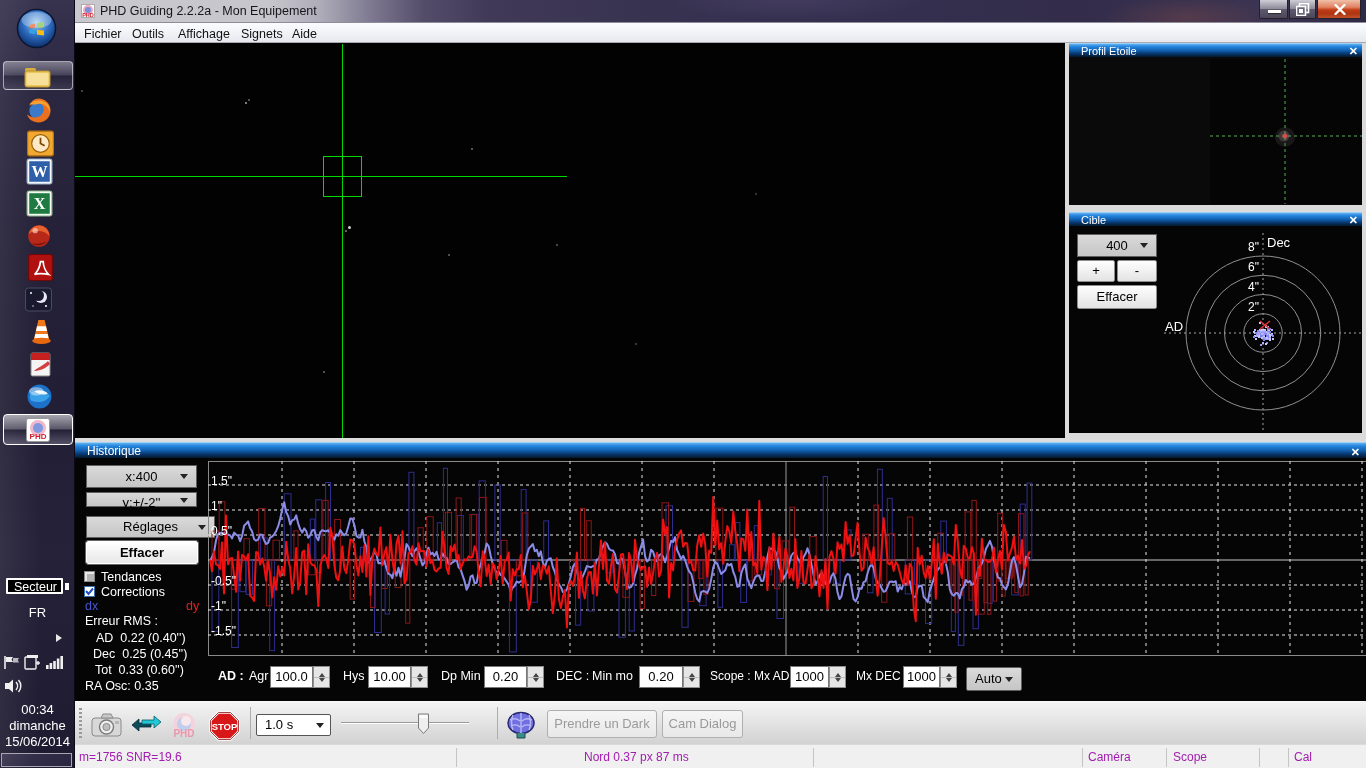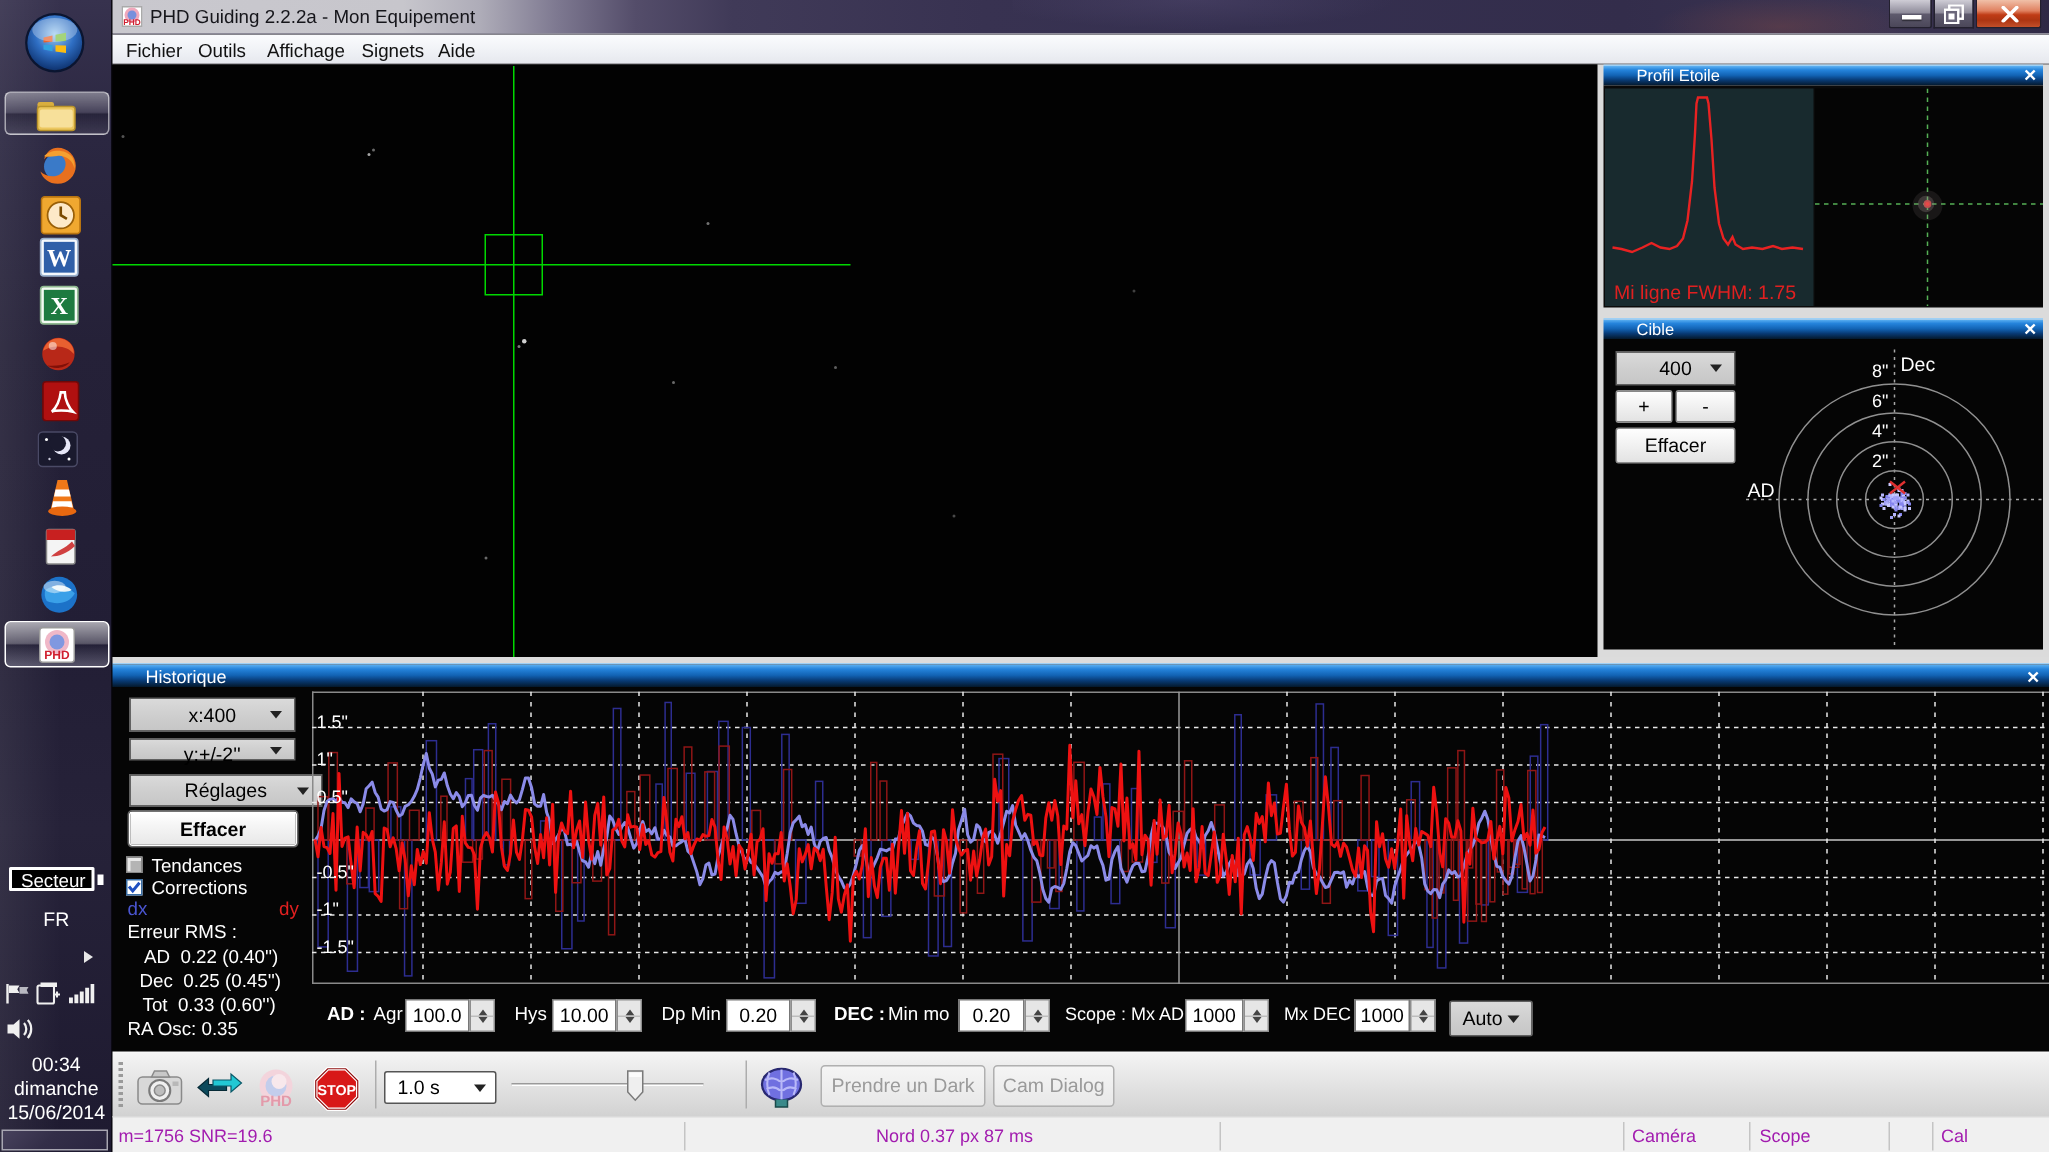--- a/index.html
+++ b/index.html
@@ -14,21 +14,21 @@
 #titletxt{left:100px;top:4px;font-size:12.5px;color:#15151a}
 #menubar{left:75px;top:22px;width:1291px;height:21px;background:linear-gradient(180deg,#fbfcfe,#f0f2f6 55%,#e6e8ee);border-top:1px solid #8e8c9a;border-bottom:1px solid #a8a8ae}
 .mitem{position:absolute;top:4px;font-size:12.5px;color:#111}
 .winbtn{position:absolute;top:0;height:19px;border:1px solid #23202e;border-top:none;color:#fff}
 
 #imgarea{left:75px;top:43px;width:990px;height:395px;background:#020202}
 .gline{position:absolute;background:#00d800}
 .star{position:absolute;background:#cfcfcf;border-radius:50%}
 
 #rstrip{left:1065px;top:43px;width:301px;height:395px;background:#dbdbdb}
-.ptitle{position:absolute;height:14px;background:linear-gradient(180deg,#5fb2f2 0%,#2584dc 20%,#1263b4 48%,#083a74 72%,#04182b 100%);color:#fff;font-size:11px;line-height:14px;padding-left:22px;border-top:1px solid #9fd0f5}
+.ptitle{position:absolute;height:14px;background:linear-gradient(180deg,#5fb2f2 0%,#2584dc 20%,#1263b4 48%,#083a74 72%,#04182b 100%);color:#fff;font-size:11px;line-height:14px;padding-left:12px;border-top:1px solid #9fd0f5}
 .px{position:absolute;right:4px;top:0;font-size:11px;font-weight:bold;color:#fff}
 
 .combo{position:absolute;background:linear-gradient(180deg,#dadada,#cfcfcf 50%,#c6c6c6);border:1px solid #5f5f5f;color:#000;font-size:13px;text-align:center}
 .combo .arr{position:absolute;right:8px;top:45%;width:0;height:0;border:4.5px solid transparent;border-top:5.5px solid #222;transform:translateY(-1px)}
 .btn{position:absolute;background:linear-gradient(180deg,#fefefe,#f2f2f2 45%,#e3e3e3);border:1px solid #8e8e8e;border-radius:2px;color:#000;font-size:13px;text-align:center}
 .wlab{position:absolute;color:#fff;font-size:12px;white-space:pre}
 .inp{position:absolute;background:#fff;border:1px solid #777;color:#000;font-size:13px;text-align:center;height:22px;line-height:20px}
 .spin{position:absolute;width:17px;height:22px;border:1px solid #8e8e8e;background:#e6e6e6}
 .spin:before{content:"";position:absolute;left:4.5px;top:2.5px;border:3px solid transparent;border-bottom:4px solid #444}
 .spin:after{content:"";position:absolute;left:4.5px;bottom:2.5px;border:3px solid transparent;border-top:4px solid #444}
@@ -222,26 +222,20 @@
  <div class="star" style="left:6px;top:47px;width:2px;height:2px;opacity:.4"></div>
  <div class="star" style="left:560px;top:300px;width:2px;height:2px;opacity:.35"></div>
  <div class="star" style="left:680px;top:150px;width:2px;height:2px;opacity:.3"></div>
 </div>
 
 <div class="abs" style="left:75px;top:438px;width:1291px;height:4px;background:#dcdcdc"></div>
 
 <div class="abs" id="rstrip"></div>
 <div class="ptitle" style="left:1069px;top:43px;width:293px">Profil Etoile<span class="px">✕</span></div>
 <div class="abs" style="left:1069px;top:57px;width:293px;height:148px;background:#0a0a0a">
- <div class="abs" style="left:1px;top:2px;width:139px;height:145px;background:#182a2e">
-  <svg width="139" height="145">
-   <polyline points="5,106 11,107 18,109 25,106 31,103 37,106 43,107 48,105 52,100 55,88 58,62 60,30 61,10 62,6 68,6 69,10 71,34 73,66 76,90 79,100 82,104 85,99 87,104 92,107 98,106 105,107 112,105 118,107 125,106 132,107" fill="none" stroke="#e82222" stroke-width="1.6"></polyline>
-  </svg>
-  <div class="abs" style="left:6px;top:128px;color:#e02020;font-size:13px">Mi ligne FWHM: 1.75</div>
- </div>
  <div class="abs" style="left:141px;top:2px;width:152px;height:145px;background:#050505">
   <svg width="152" height="145">
    <line x1="75" y1="0" x2="75" y2="145" stroke="#55b055" stroke-width="1" stroke-dasharray="3 3"></line>
    <line x1="0" y1="77" x2="152" y2="77" stroke="#55b055" stroke-width="1" stroke-dasharray="3 3"></line>
    <circle cx="75" cy="78" r="10" fill="rgba(130,120,120,.16)"></circle>
    <circle cx="74" cy="77" r="5.5" fill="rgba(170,150,150,.26)"></circle>
    <circle cx="75" cy="77" r="2.6" fill="#c05050"></circle>
    <circle cx="75" cy="77" r="1.4" fill="#e84848"></circle>
   </svg>
  </div>
@@ -588,21 +582,21 @@
 <div class="wlab" style="left:343px;top:669px;font-size:12.5px">Hys</div>
 <div class="inp" style="left:368px;top:666px;width:43px">10.00</div>
 <div class="spin" style="left:411px;top:666px">
     <i></i>
   </div>
 <div class="wlab" style="left:441px;top:669px;font-size:12.5px">Dp Min</div>
 <div class="inp" style="left:484px;top:666px;width:43px">0.20</div>
 <div class="spin" style="left:527px;top:666px">
     <i></i>
   </div>
-<div class="wlab" style="left:556px;top:669px;font-weight:bold;font-size:12.5px">DEC :</div>
+<div class="wlab" style="left:556px;top:669px;font-weight:normal;font-size:12.5px">DEC :</div>
 <div class="wlab" style="left:592px;top:669px;font-size:12.5px">Min mo</div>
 <div class="inp" style="left:639px;top:666px;width:44px">0.20</div>
 <div class="spin" style="left:683px;top:666px">
     <i></i>
   </div>
 <div class="wlab" style="left:710px;top:669px;font-weight:normal;font-size:12px">Scope :</div>
 <div class="wlab" style="left:754px;top:669px;font-size:12px">Mx AD</div>
 <div class="inp" style="left:790px;top:666px;width:39px">1000</div>
 <div class="spin" style="left:829px;top:666px">
     <i></i>

